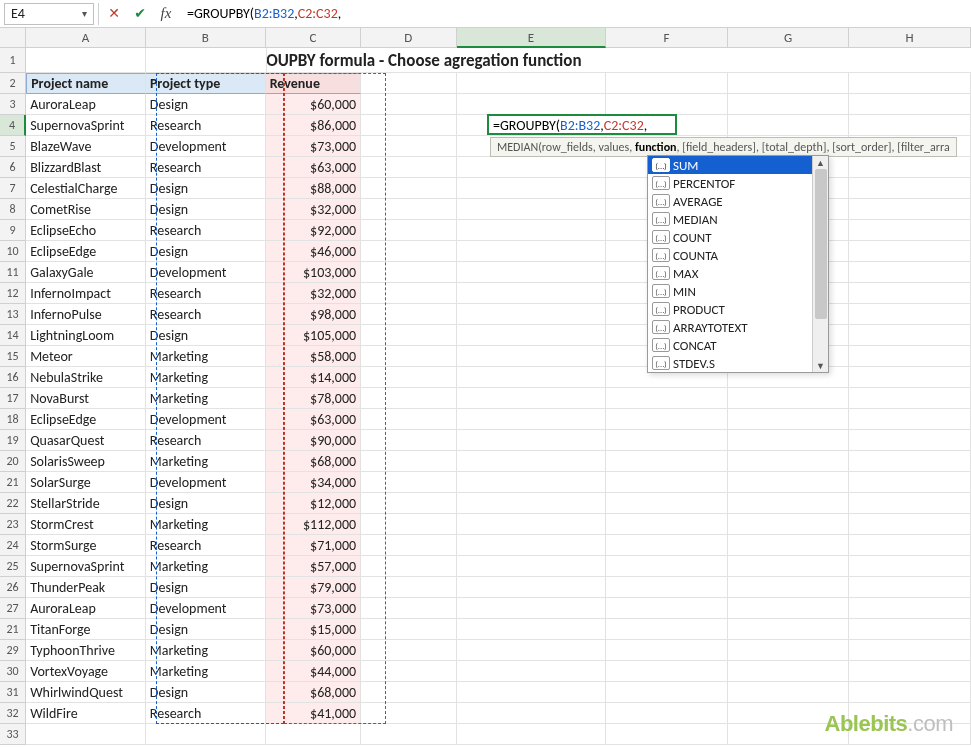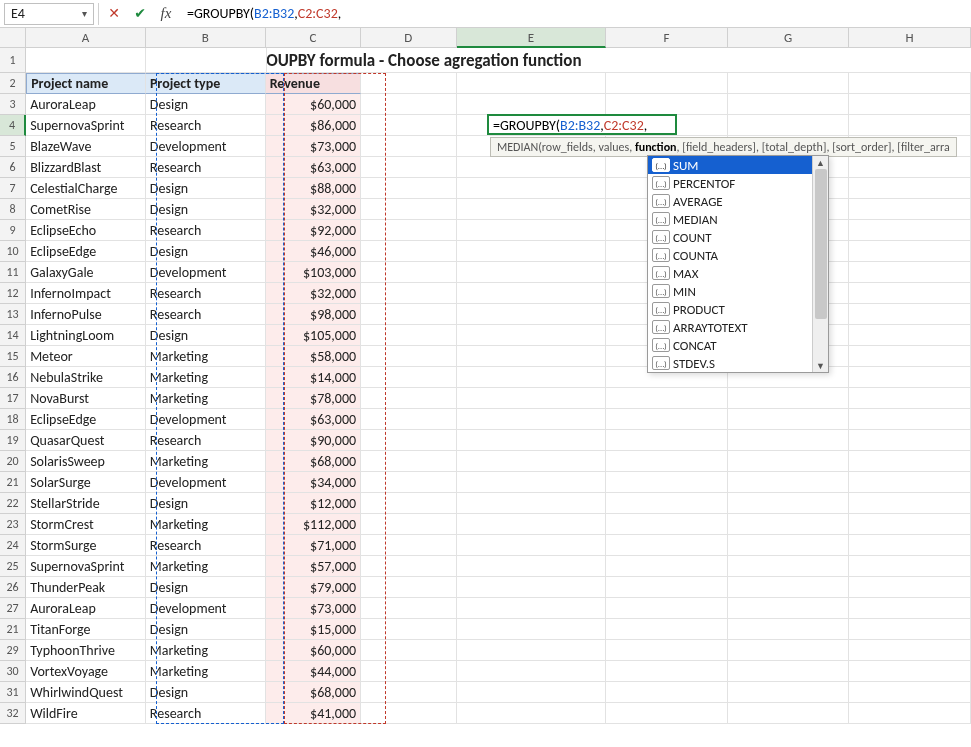--- a/index.html
+++ b/index.html
@@ -616,20 +616,31 @@
           <div class="cell colB">Research</div>
           <div class="cell colC num tint-pink">$41,000</div>
           <div class="cell colD"></div>
           <div class="cell colE"></div>
           <div class="cell colF"></div>
           <div class="cell colG"></div>
           <div class="cell colH"></div>
         </div>
       </div>
 
+    <div class="row">
+      <div class="row-h">33</div>
+      <div class="cell colA"></div>
+      <div class="cell colB"></div>
+      <div class="cell colC"></div>
+      <div class="cell colD"></div>
+      <div class="cell colE"></div>
+      <div class="cell colF"></div>
+      <div class="cell colG"></div>
+      <div class="cell colH"></div>
+    </div>
 
     <div class="range-border range-b" style="left:156px; top:25px; width:128px; height:651px;"></div>
     <div class="range-border range-c" style="left:284px; top:25px; width:102px; height:651px;"></div>
 
     <div class="active-cell-border" style="left:487px; top:66px; width:190px; height:21px;">
       <span class="f-static">=GROUPBY(</span>
         <span class="f-range1">B2:B32</span>
         <span class="f-static">, </span>
         <span class="f-range2">C2:C32</span>
         <span class="f-static">,</span>
@@ -692,13 +703,16 @@
         </div>
       <div class="dd-scroll">
         <div class="arr up">▲</div>
         <div class="thumb"></div>
         <div class="arr down">▼</div>
       </div>
     </div>
 
   </div>
 
+  <div class="watermark">
+    <span>Ablebits</span><span class="tail">.com</span>
+  </div>
 </div>
 
 </body></html>

